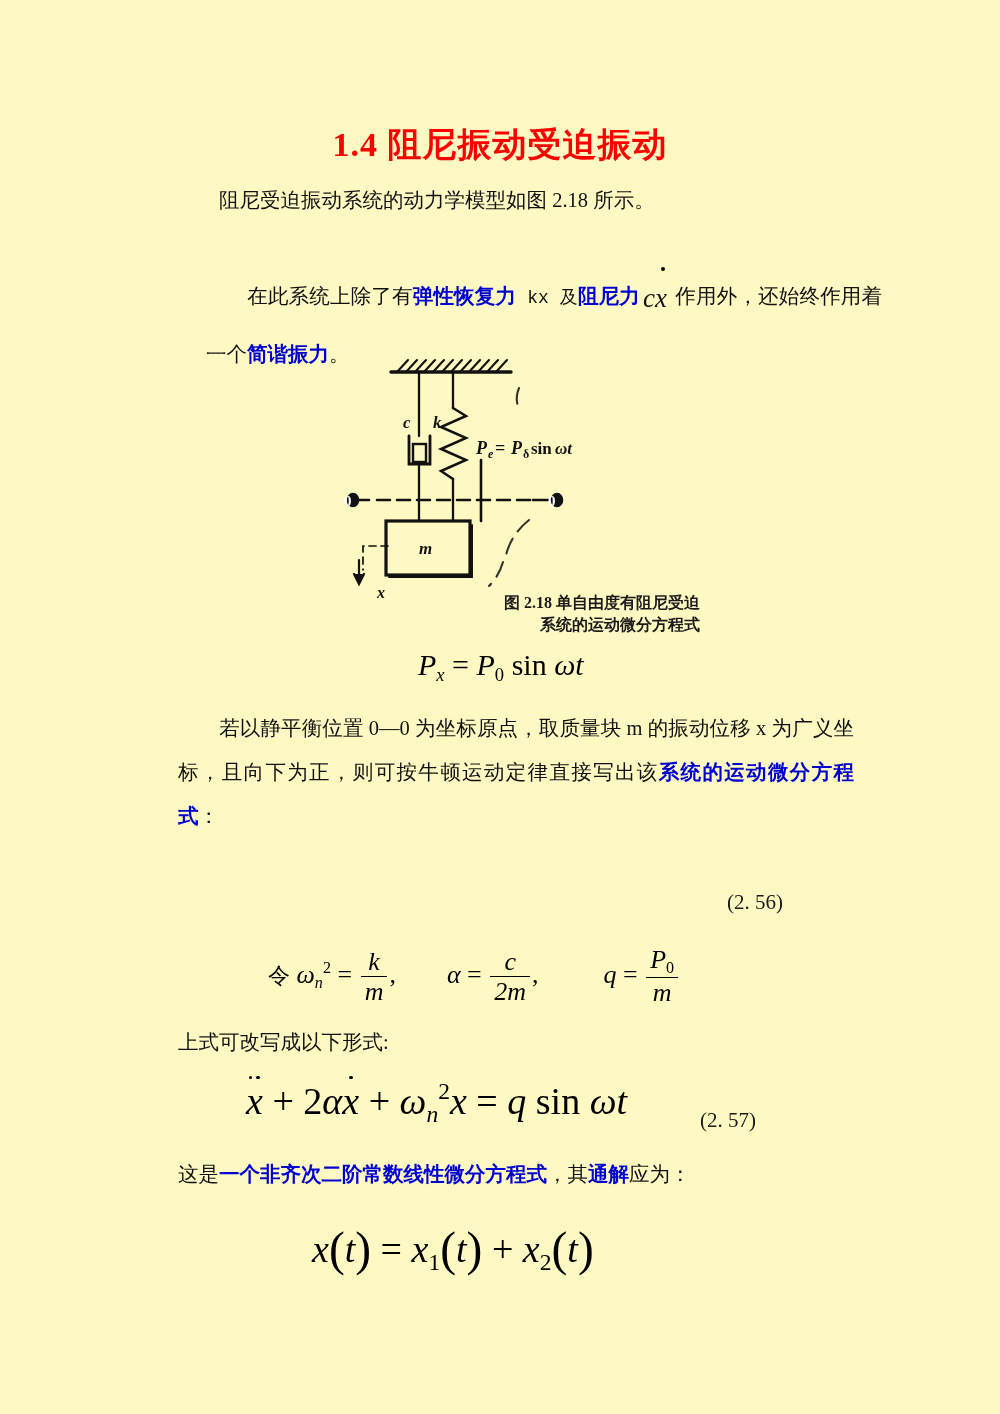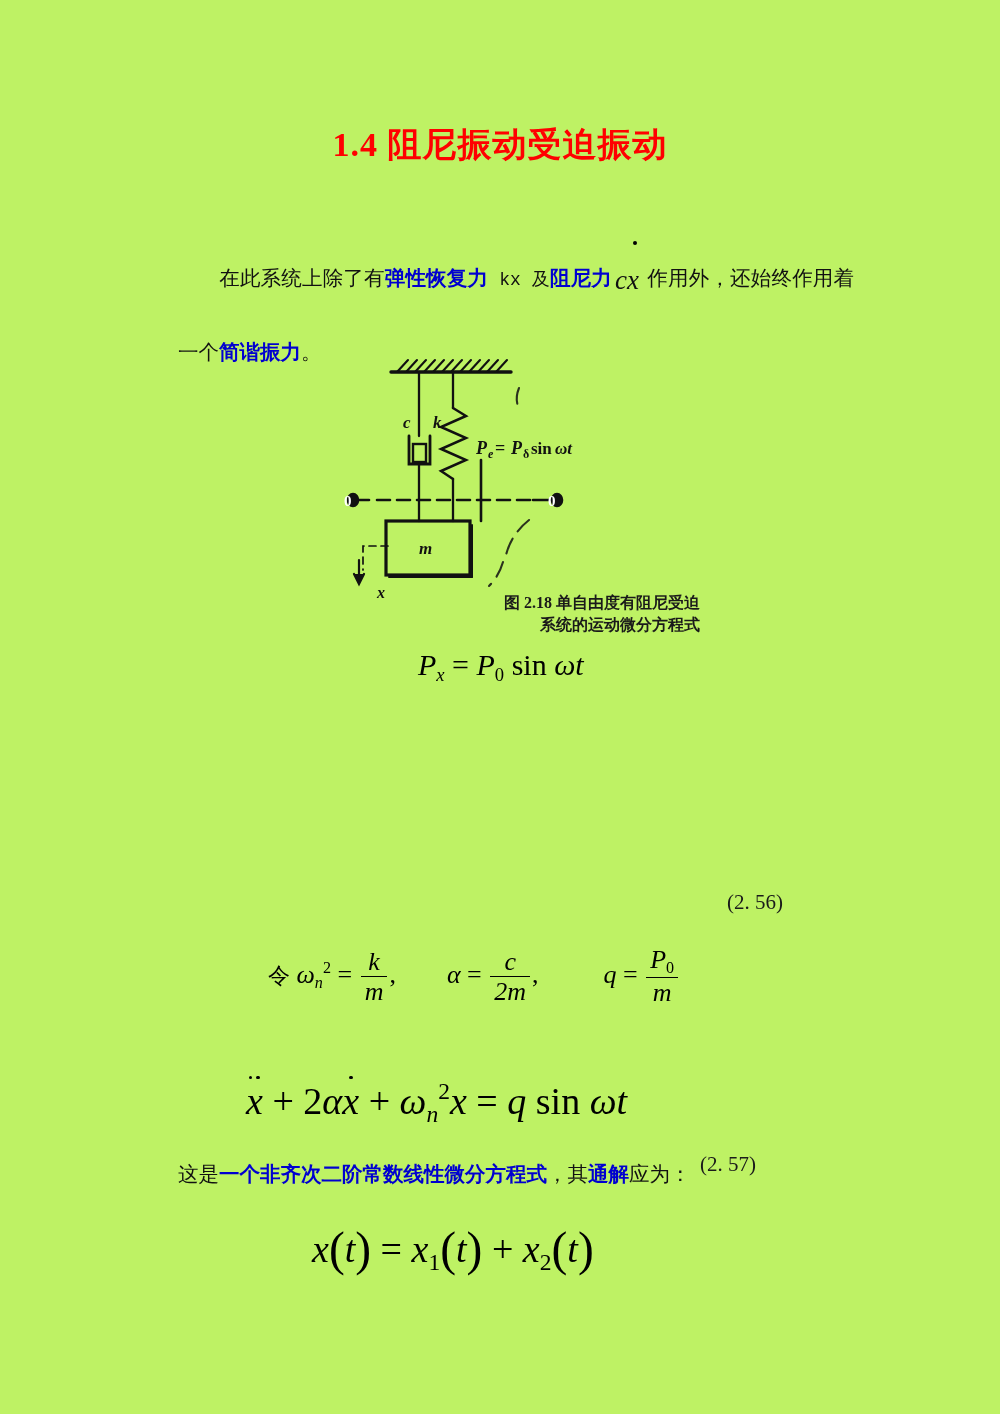--- a/index.html
+++ b/index.html
@@ -11,21 +11,21 @@
     width: 1000px;
     height: 1414px;
     position: relative;
     font-family: "Liberation Sans", "DejaVu Sans", sans-serif;
     color: #000000;
     overflow: hidden;
   }
   .page {
     position: absolute;
     inset: 0;
-    background: #bef264;
+    background: #fef9c3;
   }
 
   
   .doc-title {
     position: absolute;
     left: 0;
     top: 122px;
     width: 1000px;
     text-align: center;
     font-family: "Liberation Serif", "DejaVu Serif", serif;
@@ -186,22 +186,25 @@
   .frac .num { display: block; padding: 0 4px; }
   .frac .den { display: block; border-top: 1.6px solid #000; padding: 0 4px; }
 </style>
 </head>
 <body>
 
 <div class="page">
 
   <div class="doc-title">1.4 阻尼振动受迫振动</div>
 
-
-  <div class="para" style="top:240px; line-height:72px;">
+  <div class="para" style="top:178px;">
+    <span class="indent"></span><span>阻尼受迫振动系统的动力学模型如图 2.18 所示。</span>
+  </div>
+
+  <div class="para" style="top:266px; line-height:56px;margin-left:28px;">
     <span class="indent"></span><span>在此系统上除了有</span><span class="kw">弹性恢复力</span><span class="mono-ish"> kx 及</span><span class="kw">阻尼力</span><span class="inline-math">c<span class="dot-over">x</span></span><span> 作用外，还始终作用着一个</span><span class="kw">简谐振力</span><span>。</span>
   </div>
 
   <div class="figure-wrap">
     <svg width="300" height="300" viewBox="0 0 300 300">
       <g stroke="#111111" fill="none" stroke-linecap="round">
 
         <line x1="58" y1="24" x2="178" y2="24" stroke-width="3.4"></line>
 
         <g stroke-width="2.1">
@@ -282,20 +285,23 @@
   </div>
 
   <div class="eq" style="left:418px; top:648px; font-size:30px;">
     <span class="it">P</span><span class="sub">x</span>
     <span class="up">=</span>
     <span class="it">P</span><span class="sub" style="font-style:normal;">0</span>
     <span class="up">sin</span>
     <span class="it">ω</span><span class="it">t</span>
   </div>
 
+  <div class="para" style="top:706px;">
+    <span class="indent"></span><span>若以静平衡位置 0—0 为坐标原点，取质量块 m 的振动位移 x 为广义坐标，且向下为正，则可按牛顿运动定律直接写出该</span><span class="kw">系统的运动微分方程式</span><span class="kw" style="font-weight:normal;color:#111;">：</span>
+  </div>
 
   <div class="eqnum" style="left:680px; top:890px;margin-left:47px;">(2. 56)</div>
 
   <div class="eq" style="left:268px; top:946px; font-size:26px;">
     <span class="up" style="font-family:'Liberation Sans',sans-serif;font-size:22px;">令</span>
     <span class="it">ω<span class="sub">n</span><span class="sup">2</span></span>
     <span class="up">=</span>
     <span class="frac">
       <span class="num">k</span>
       <span class="den">m</span>
@@ -309,25 +315,28 @@
     </span><span class="up">,</span>
     <span style="display:inline-block;width:52px;"></span>
     <span class="it">q</span>
     <span class="up">=</span>
     <span class="frac">
       <span class="num"><span class="it">P</span><span class="sub" style="font-style:normal;">0</span></span>
       <span class="den">m</span>
     </span>
   </div>
 
+  <div class="para" style="top:1020px;">
+    <span>上式可改写成以下形式:</span>
+  </div>
 
   <div class="eq" style="left:246px; top:1078px; font-size:38px;">
     <span class="ddot">x</span><span class="up"> + </span><span class="up">2</span><span class="it">α</span><span class="sdot">x</span><span class="up"> + </span><span class="it">ω<span class="sub">n</span><span class="sup">2</span></span><span class="it">x</span><span class="up"> = </span><span class="it">q</span><span class="up"> sin </span><span class="it">ωt</span>
   </div>
-  <div class="eqnum" style="left:700px; top:1108px;margin-top:44px;">(2. 57)</div>
+  <div class="eqnum" style="left:700px; top:1108px;">(2. 57)</div>
 
   <div class="para" style="top:1152px;">
     <span>这是</span><span class="kw">一个非齐次二阶常数线性微分方程式</span><span>，其</span><span class="kw">通解</span><span>应为：</span>
   </div>
 
   <div class="eq" style="left:312px; top:1222px; font-size:38px;">
     <span class="it">x</span><span class="up" style="font-size:1.25em;vertical-align:-0.06em;">(</span><span class="it">t</span><span class="up" style="font-size:1.25em;vertical-align:-0.06em;">)</span><span class="up"> = </span><span class="it">x</span><span class="sub" style="font-style:normal;">1</span><span class="up" style="font-size:1.25em;vertical-align:-0.06em;">(</span><span class="it">t</span><span class="up" style="font-size:1.25em;vertical-align:-0.06em;">)</span><span class="up"> + </span><span class="it">x</span><span class="sub" style="font-style:normal;">2</span><span class="up" style="font-size:1.25em;vertical-align:-0.06em;">(</span><span class="it">t</span><span class="up" style="font-size:1.25em;vertical-align:-0.06em;">)</span>
   </div>
 
 </div>

